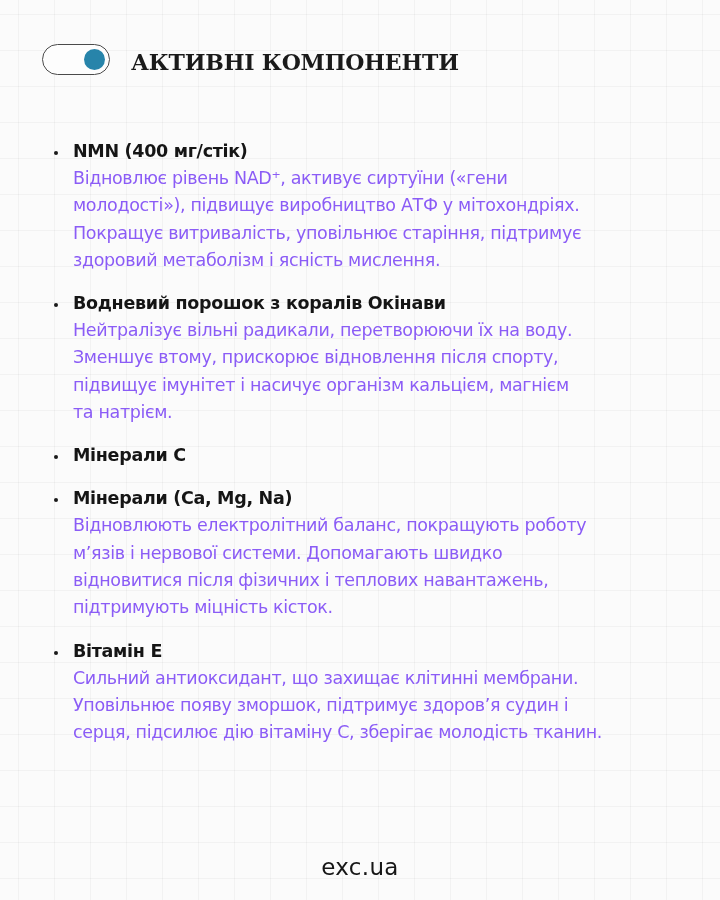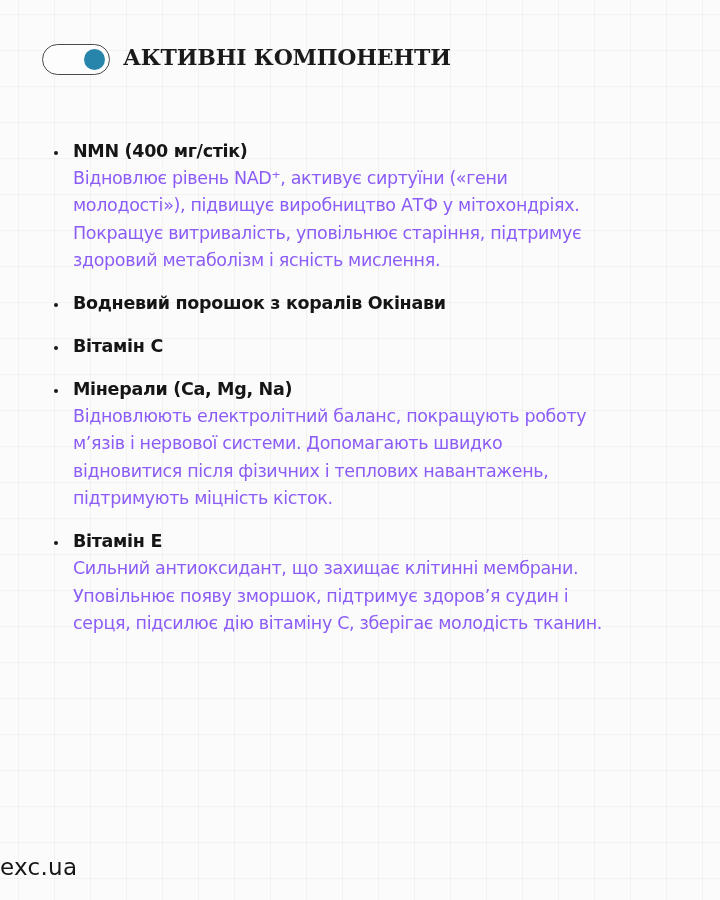--- a/index.html
+++ b/index.html
@@ -18,21 +18,22 @@
       background-size: 36px 36px;
       background-position: 18px 14px;
       font-family: "DejaVu Sans", sans-serif;
       color: #151515;
     }
     .header {
       position: absolute;
       left: 42px;
       top: 44px;
       display: flex;
-      align-items: flex-start;
+      align-items: flex-end;
+      gap: 8px;
     }
     .toggle {
       width: 68px;
       height: 31px;
       box-sizing: border-box;
       border: 1.5px solid #4a4a4a;
       border-radius: 16px;
       background: #fdfdfd;
       position: relative;
     }
@@ -88,21 +89,21 @@
       line-height: 27.3px;
       letter-spacing: -0.35px;
       white-space: pre-line;
       color: #8b5cf6;
     }
     .footer {
       position: absolute;
       left: 0;
       right: 0;
       top: 854px;
-      text-align: left;
+      text-align: center;
       font-size: 23px;
       letter-spacing: 0.3px;
       color: #161616;
     }
   </style>
 </head>
 <body>
 
 <div class="header">
   <div class="toggle">
@@ -116,24 +117,28 @@
     <span class="bullet"></span>
     <div class="item-title">NMN (400 мг/стік)</div>
     <div class="item-desc">Відновлює рівень NAD⁺, активує сиртуїни («гени
 молодості»), підвищує виробництво АТФ у мітохондріях.
 Покращує витривалість, уповільнює старіння, підтримує
 здоровий метаболізм і ясність мислення.</div>
   </li>
   <li class="item">
     <span class="bullet"></span>
     <div class="item-title">Водневий порошок з коралів Окінави</div>
+    <div class="item-desc">Нейтралізує вільні радикали, перетворюючи їх на воду.
+Зменшує втому, прискорює відновлення після спорту,
+підвищує імунітет і насичує організм кальцієм, магнієм
+та натрієм.</div>
   </li>
   <li class="item">
     <span class="bullet"></span>
-    <div class="item-title">Вітамін С</div>
+    <div class="item-title">Мінерали С</div>
   </li>
   <li class="item">
     <span class="bullet"></span>
     <div class="item-title">Мінерали (Ca, Mg, Na)</div>
     <div class="item-desc">Відновлюють електролітний баланс, покращують роботу
 м’язів і нервової системи. Допомагають швидко
 відновитися після фізичних і теплових навантажень,
 підтримують міцність кісток.</div>
   </li>
   <li class="item">

